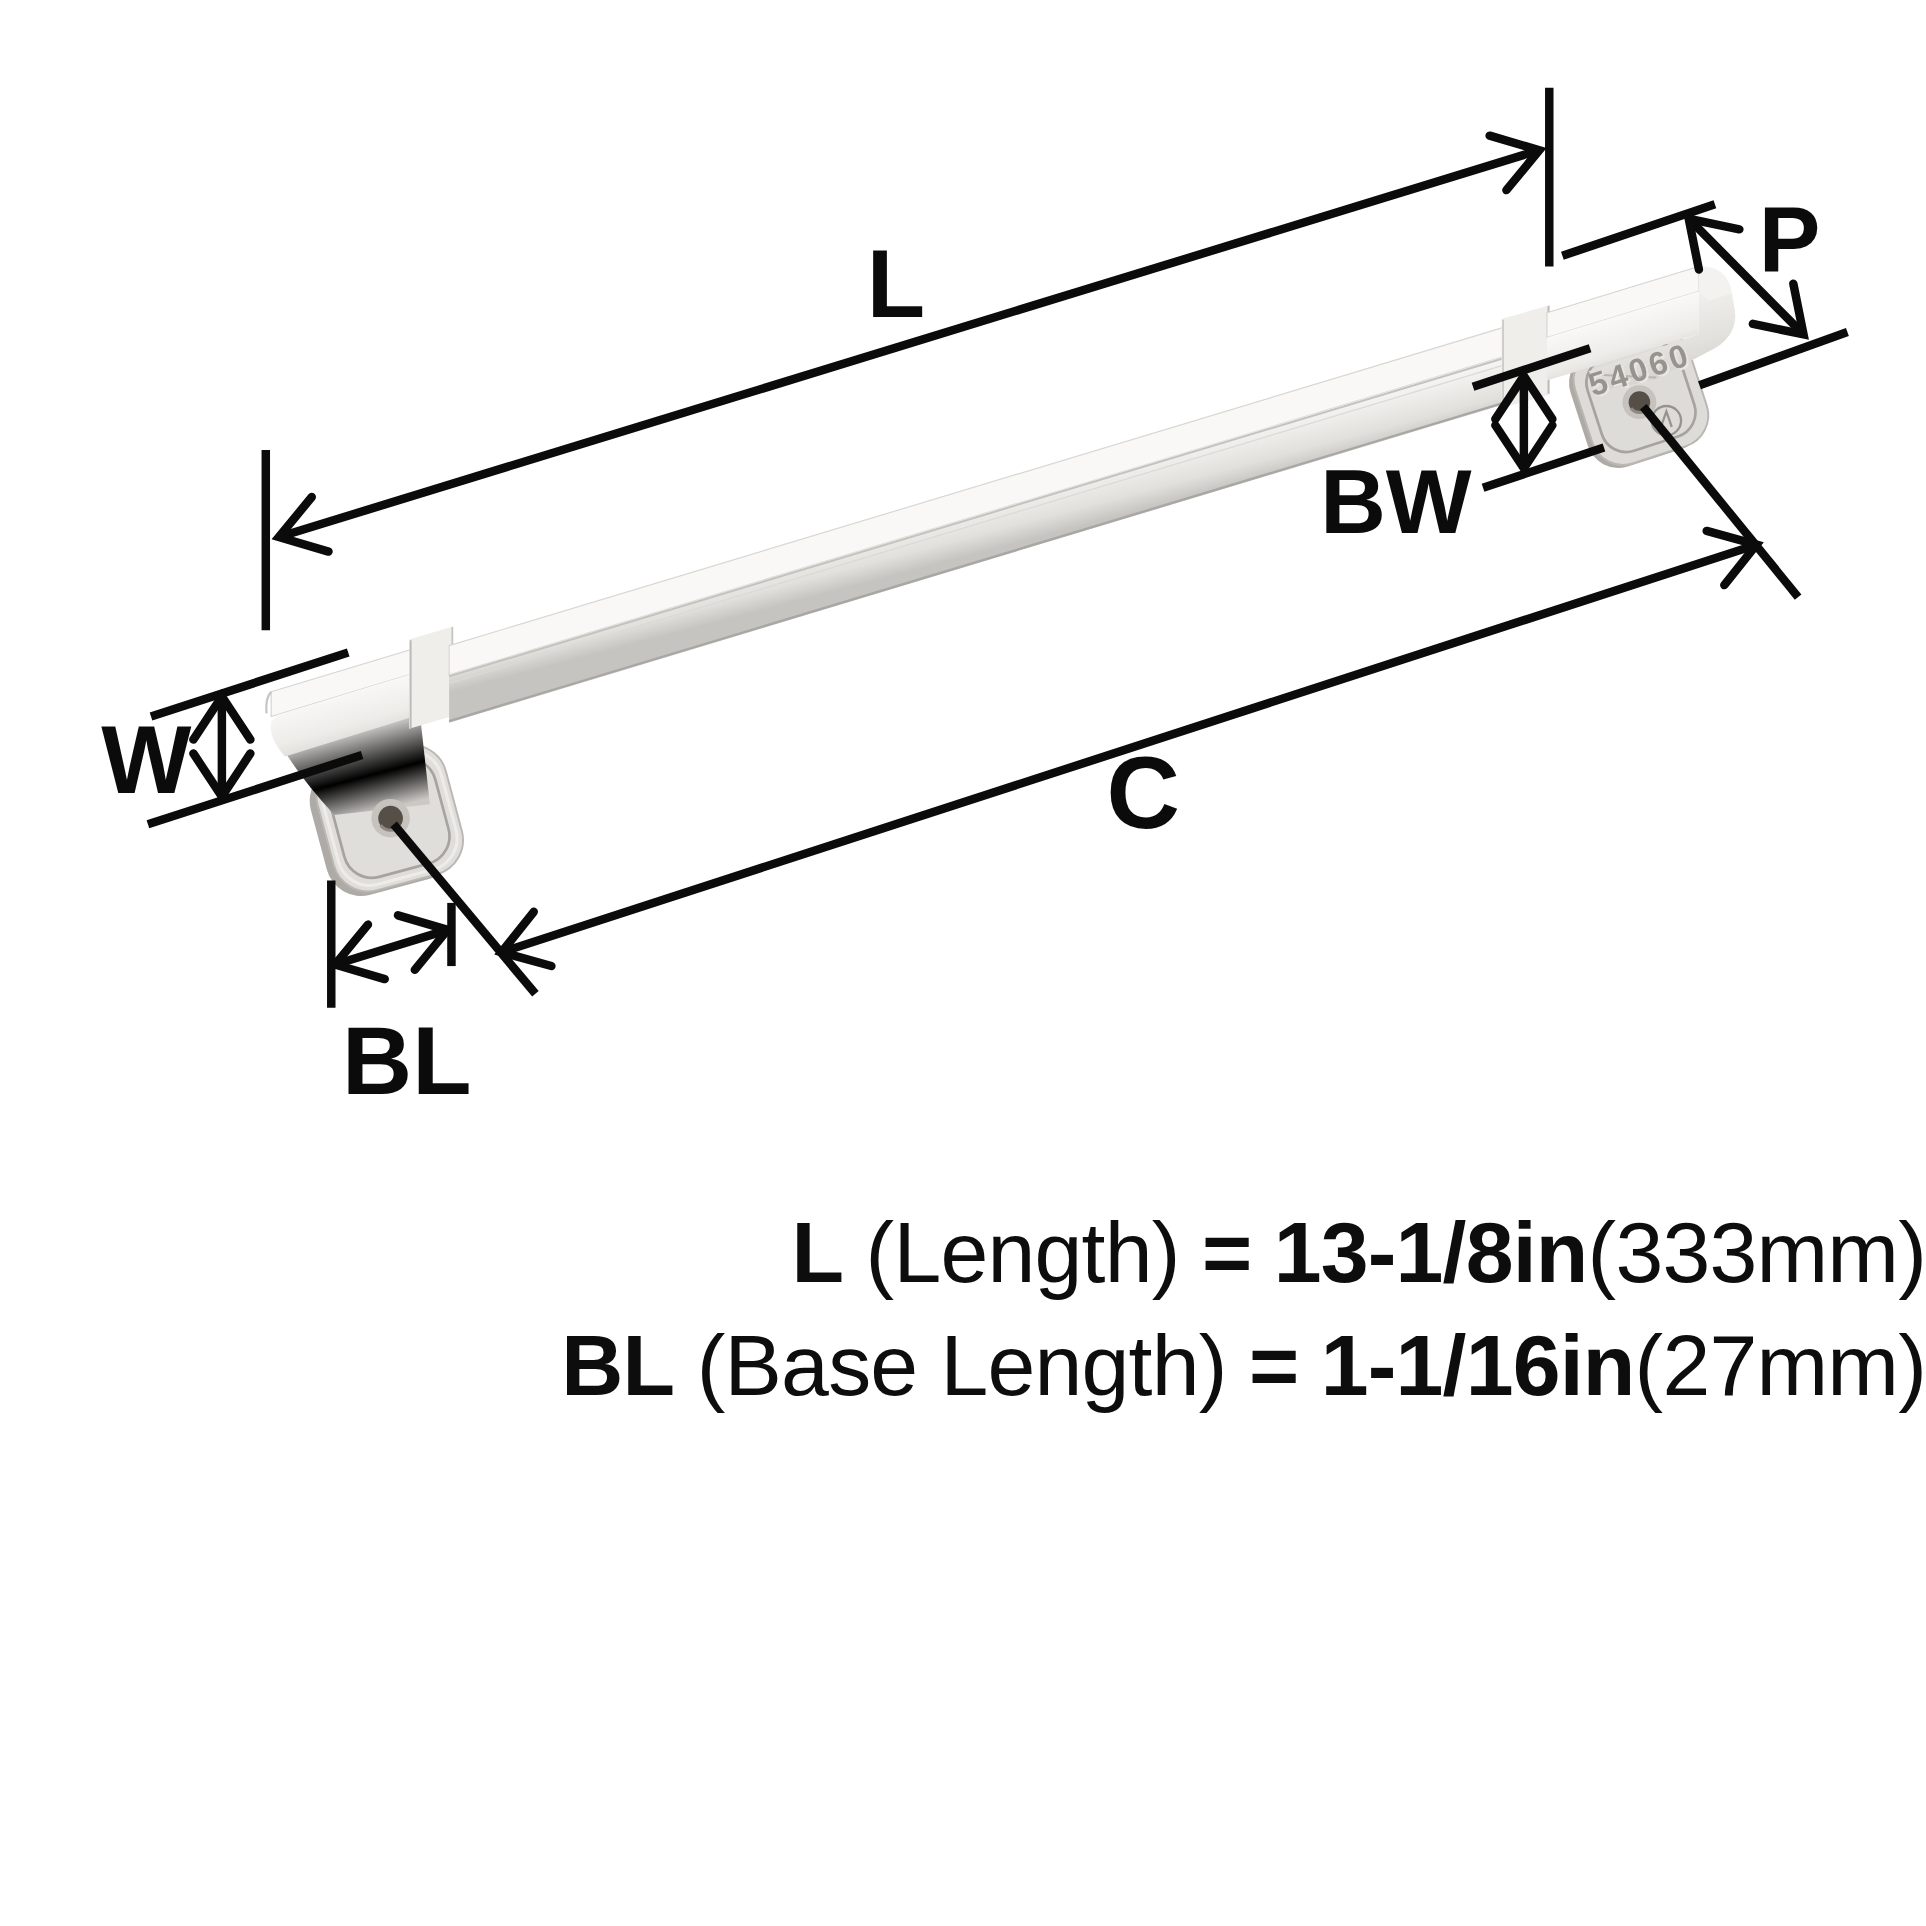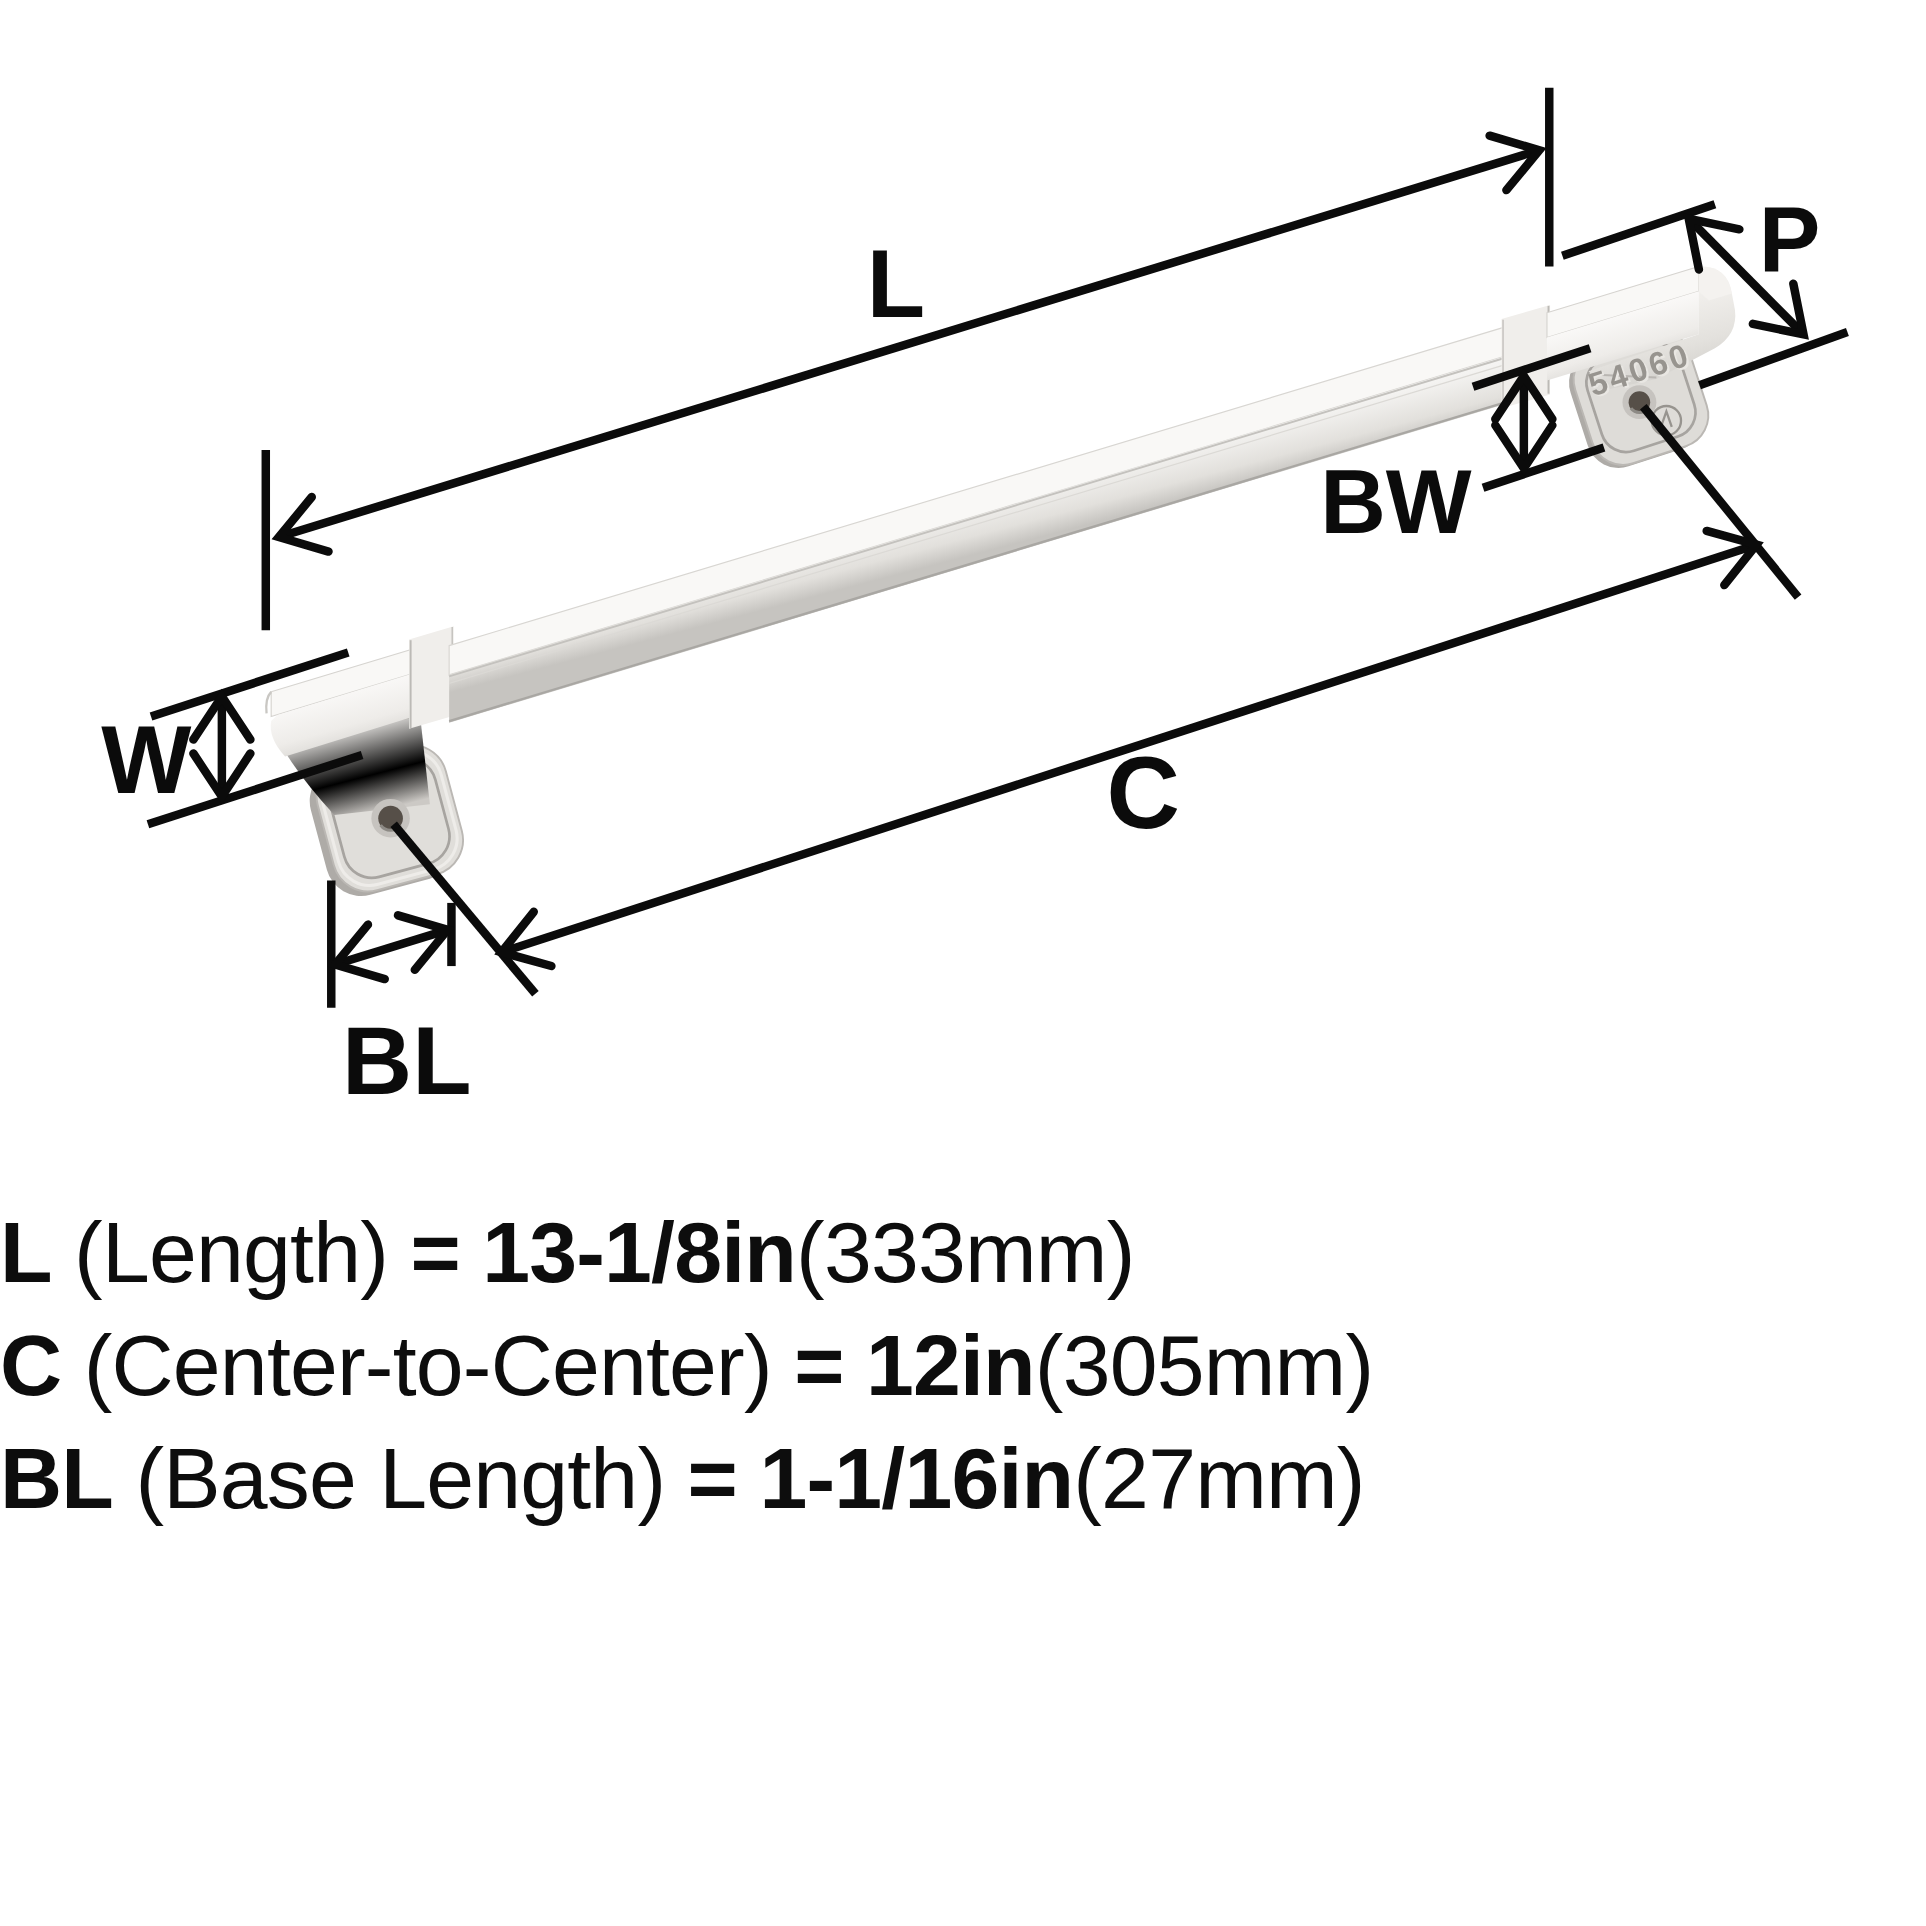--- a/index.html
+++ b/index.html
@@ -5,21 +5,21 @@
   html,body{margin:0;padding:0;background:#ffffff;}
   body{width:1926px;height:1926px;position:relative;font-family:"Liberation Sans",sans-serif;}
   .page{position:absolute;inset:0;background:#ffffff;overflow:hidden;}
   .figure-layer{position:absolute;left:0;top:0;width:1926px;height:1926px;}
   svg{display:block;}
   svg text{font-family:"Liberation Sans",sans-serif;}
   .dim-label{font-weight:bold;fill:#0b0b0b;}
   .stamp{font-weight:bold;letter-spacing:4px;fill:#97948f;}
   .stamp-hi{font-weight:bold;letter-spacing:4px;fill:#e9e7e3;}
   
-  .specs{position:absolute;left:0;top:1196px;width:1926px;text-align:left;color:#0d0d0d;}
+  .specs{position:absolute;left:0;top:1196px;width:1926px;text-align:right;color:#0d0d0d;}
   .spec-line{height:113px;line-height:113px;font-size:86px;letter-spacing:-0.8px;white-space:nowrap;}
   .spec-abbr{font-weight:bold;margin-right:0.26em;}
   .spec-name{font-weight:normal;margin-right:0.26em;}
   .spec-eq{font-weight:bold;margin-right:0.26em;}
   .spec-value{font-weight:bold;}
   .spec-metric{font-weight:normal;}
 </style>
 </head>
 <body>
 
@@ -180,18 +180,17 @@
       <text class="dim-label" x="2323" y="353" font-size="120" text-anchor="middle">P</text>
       <text class="dim-label" x="1812" y="692" font-size="118" text-anchor="middle">BW</text>
       <text class="dim-label" x="190" y="1029" font-size="124" text-anchor="middle">W</text>
       <text class="dim-label" x="1484" y="1075" font-size="132" text-anchor="middle">C</text>
       <text class="dim-label" x="528" y="1420" font-size="126" text-anchor="middle">BL</text>
     </svg>
   </div>
 
   <div class="specs">
     <div class="spec-line"><span class="spec-abbr">L</span><span class="spec-name">(Length)</span><span class="spec-eq">=</span><span class="spec-value">13-1/8in</span><span class="spec-metric">(333mm)</span></div>
-    <div class="spec-line"><span class="spec-abbr">C</span><span class="spec-name">(Center-to-Center)</span><span class="spec-eq">=</span><span class="spec-value">12in</span><span class="spec-metric">(305mm)</span></div>
     <div class="spec-line"><span class="spec-abbr">BL</span><span class="spec-name">(Base Length)</span><span class="spec-eq">=</span><span class="spec-value">1-1/16in</span><span class="spec-metric">(27mm)</span></div>
   </div>
 
 </div>
 
 
 </body></html>

